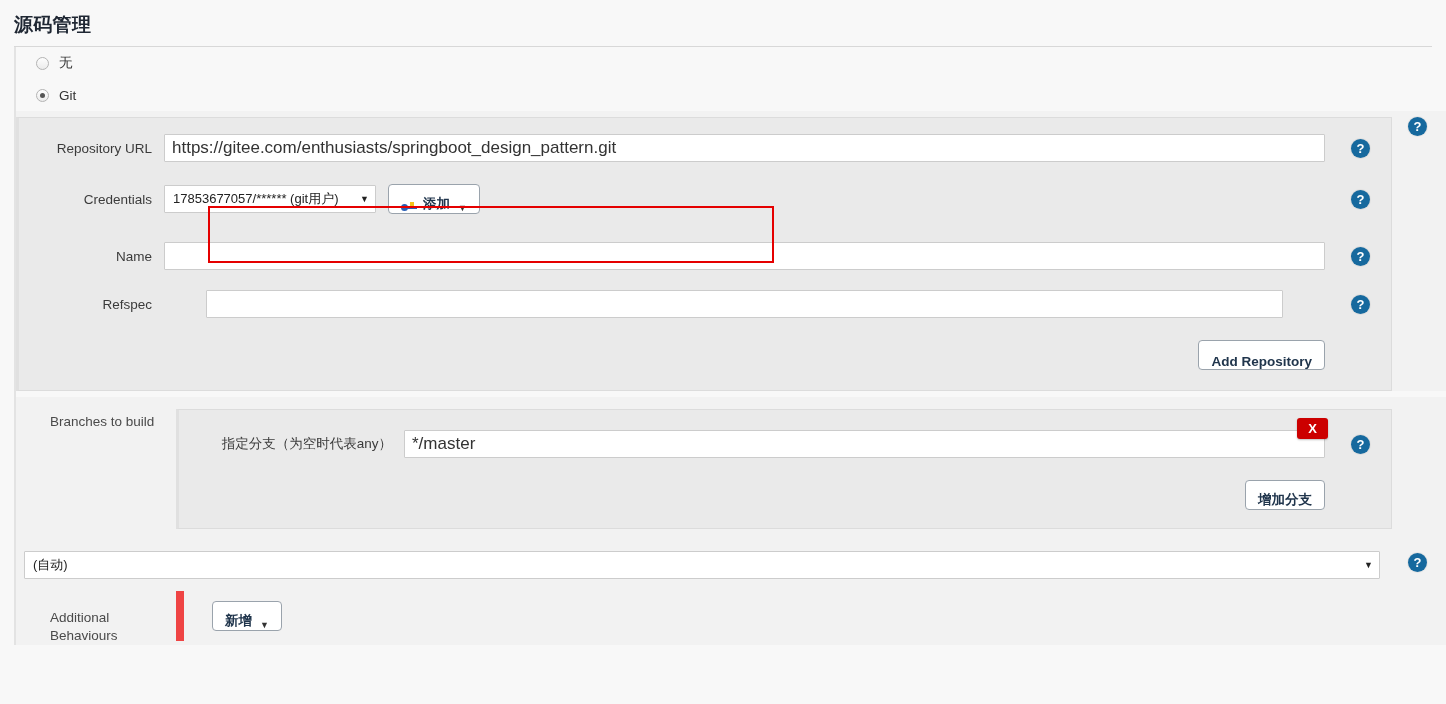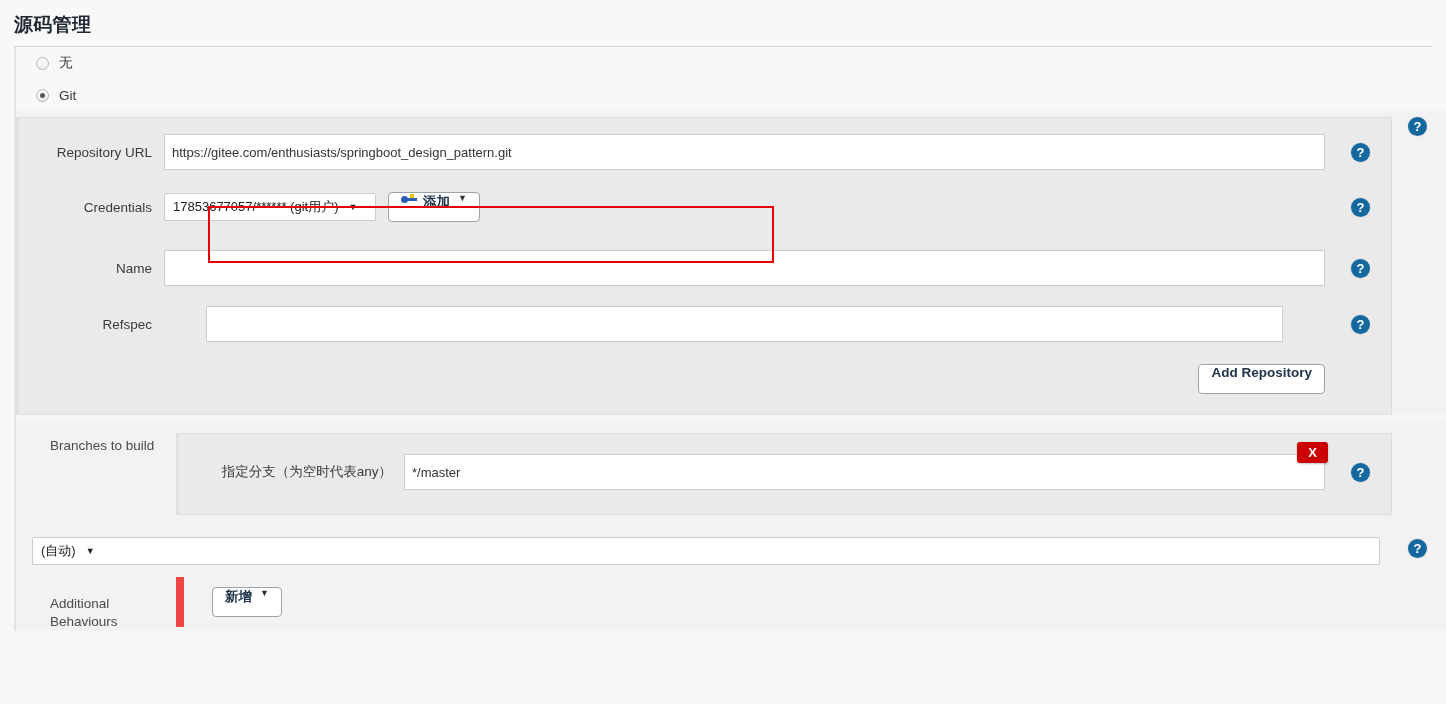--- a/index.html
+++ b/index.html
@@ -141,36 +141,37 @@
   .field-help {
     width: 54px;
     flex: none;
     padding-left: 14px;
     box-sizing: border-box;
   }
 
   input.text {
     width: 100%;
     box-sizing: border-box;
-    height: 36px;
+    height: 28px;
     line-height: 28px;
     padding: 0 7px;
     border: 1px solid #ccc;
     background: #fff;
     font-family: "Liberation Sans", "DejaVu Sans", sans-serif;
-    font-size: 13px;
+    font-size: 17px;
     color: #333;
     outline: none;
     border-radius: 1px;
   }
 
   
   .select-box {
     display: inline-flex;
     align-items: center;
+    justify-content: space-between;
     height: 28px;
     border: 1px solid #ccc;
     background: #fff;
     padding: 0 6px 0 8px;
     box-sizing: border-box;
     font-size: 13px;
     color: #222;
     cursor: pointer;
     border-radius: 1px;
     min-width: 60px;
@@ -181,21 +182,21 @@
     color: #222;
     line-height: 1;
   }
   .select-wide {
     width: 100%;
   }
 
   
   .btn {
     display: inline-flex;
-    align-items: flex-start;
+    align-items: flex-end;
     gap: 6px;
     height: 30px;
     padding: 0 12px;
     border: 1px solid #9aa3ac;
     border-radius: 4px;
     background: #fff;
     color: #20354c;
     font-size: 13.5px;
     font-weight: bold;
     font-family: "Liberation Sans", "DejaVu Sans", sans-serif;
@@ -387,28 +388,31 @@
             <div class="field-label wide">指定分支（为空时代表any）</div>
             <div class="field-ctl" style="position:relative;">
               <span class="del-badge">X</span>
               <input class="text" type="text" value="*/master" style="">
             </div>
             <div class="field-help">
               <span class="help-icon">?</span>
             </div>
           </div>
 
+          <div class="btn-row" style="padding:16px 66px 0 0;">
+            <button class="btn">增加分支</button>
+          </div>
 
         </div>
       </div>
       <div class="setting-help" style="padding-top:6px;"></div>
     </div>
 
     <div class="setting" style="background:#f2f2f2;">
-      <div class="setting-main" style="padding:12px 12px 12px 16px;">
+      <div class="setting-main" style="padding:12px 12px 12px 8px;">
         <span class="select-box select-wide">
           <span>(自动)</span>
           <span class="caret">▼</span>
         </span>
       </div>
       <div class="setting-help" style="padding-top:14px;">
         <span class="help-icon">?</span>
       </div>
     </div>
 

